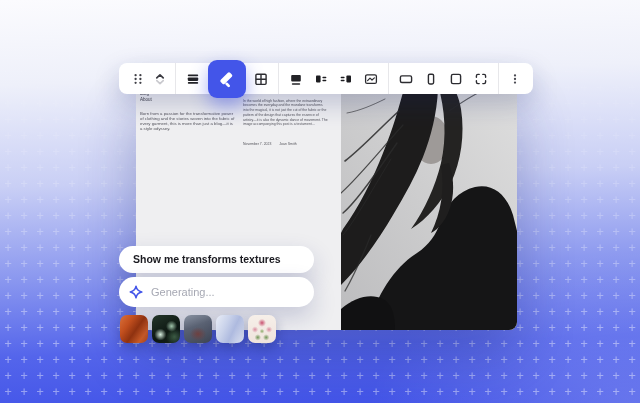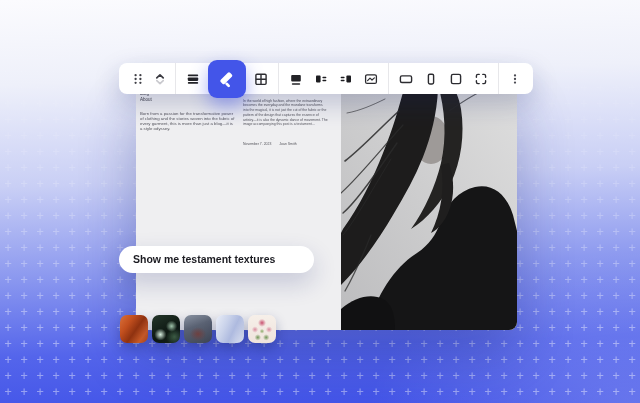--- a/index.html
+++ b/index.html
@@ -1251,21 +1251,27 @@
       <svg width="16" height="16">
         <g fill="#4a4a52">
             <circle cx="8" cy="4.4" r="1.15"></circle>
             <circle cx="8" cy="8" r="1.15"></circle>
             <circle cx="8" cy="11.6" r="1.15"></circle>
           </g>
       </svg>
     </button>
   </div>
 
-  <div class="bubble prompt">Show me testament textures</div>
+  <div class="bubble prompt">Show me transforms textures</div>
+  <div class="bubble generating">
+    <svg width="14" height="14">
+      <path d="M7,1.2 C7.6,4.4 9.6,6.4 12.8,7 C9.6,7.6 7.6,9.6 7,12.8 C6.4,9.6 4.4,7.6 1.2,7 C4.4,6.4 6.4,4.4 7,1.2 Z" fill="none" stroke="#4355e9" stroke-width="1.5" stroke-linejoin="round"></path>
+    </svg>
+    <span>Generating...</span>
+  </div>
 
   <div class="thumbs" id="thumbs">
       <div class="thumb" style="background: linear-gradient(125deg, rgb(217, 112, 58) 0%, rgb(194, 79, 30) 30%, rgb(143, 50, 16) 55%, rgb(199, 90, 40) 80%, rgb(168, 67, 26) 100%);"></div>
       <div class="thumb" style="background: radial-gradient(10px 10px at 30% 70%, rgb(217, 240, 224) 0%, rgba(217, 240, 224, 0) 60%), radial-gradient(8px 8px at 70% 40%, rgb(159, 196, 171) 0%, rgba(159, 196, 171, 0) 70%), radial-gradient(12px 12px at 80% 78%, rgb(60, 92, 68) 0%, rgba(60, 92, 68, 0) 70%), linear-gradient(150deg, rgb(36, 54, 42), rgb(13, 23, 18) 60%, rgb(22, 36, 27));"></div>
       <div class="thumb" style="background: radial-gradient(12px 10px at 50% 68%, rgb(110, 64, 64) 0%, rgba(110, 64, 64, 0) 70%), linear-gradient(160deg, rgb(138, 147, 163) 0%, rgb(90, 98, 115) 40%, rgb(63, 70, 84) 100%);"></div>
       <div class="thumb" style="background: linear-gradient(115deg, rgb(233, 237, 247) 0%, rgb(201, 210, 234) 35%, rgb(174, 186, 223) 60%, rgb(227, 232, 244) 100%);"></div>
       <div class="thumb" style="background: radial-gradient(5px 5px at 50% 28%, rgb(201, 79, 110) 0%, rgba(201, 79, 110, 0) 80%), radial-gradient(4px 4px at 25% 52%, rgb(217, 138, 158) 0%, rgba(217, 138, 158, 0) 80%), radial-gradient(4px 4px at 75% 52%, rgb(217, 138, 158) 0%, rgba(217, 138, 158, 0) 80%), radial-gradient(4px 4px at 35% 80%, rgb(111, 148, 85) 0%, rgba(111, 148, 85, 0) 80%), radial-gradient(4px 4px at 65% 80%, rgb(111, 148, 85) 0%, rgba(111, 148, 85, 0) 80%), radial-gradient(3px 3px at 50% 58%, rgb(138, 168, 104) 0%, rgba(138, 168, 104, 0) 80%), linear-gradient(rgb(246, 239, 233), rgb(239, 227, 220));"></div>
     </div>
 
 </div>

